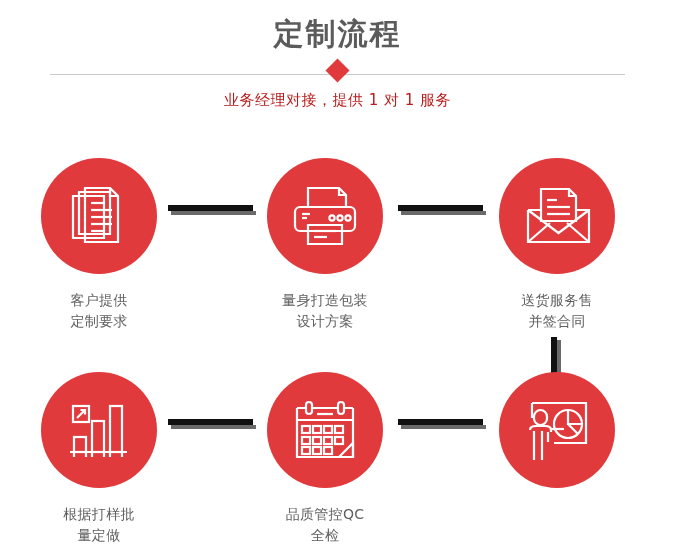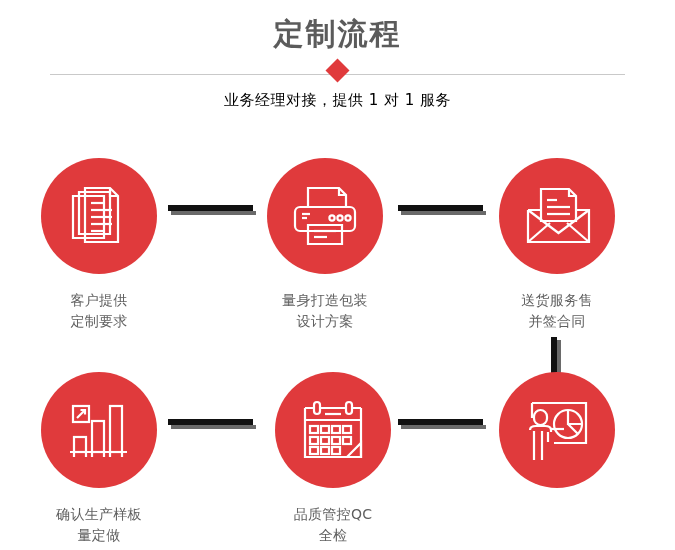--- a/index.html
+++ b/index.html
@@ -48,21 +48,21 @@
     background: #e03a3c;
     transform: rotate(45deg);
   }
   .subtitle {
     position: absolute;
     left: 0;
     top: 88px;
     width: 675px;
     text-align: center;
     font-size: 15px;
-    color: #000000;
+    color: #b91c1c;
     line-height: 24px;
     letter-spacing: 0.5px;
   }
 
   
   .step {
     position: absolute;
     width: 160px;
   }
   .circle {
@@ -88,21 +88,21 @@
     color: #5f5f5f;
     letter-spacing: 0.3px;
     white-space: pre-line;
   }
 
   
   .step-1 { left: 19px;  top: 158px; }
   .step-2 { left: 245px; top: 158px; }
   .step-3 { left: 477px; top: 158px; }
   .step-4 { left: 19px;  top: 372px; }
-  .step-5 { left: 253px; top: 372px; }
+  .step-5 { left: 245px; top: 372px; }
   .step-6 { left: 477px; top: 372px; }
 
   
   .conn-h {
     position: absolute;
     width: 85px;
     height: 10px;
   }
   .conn-h .bar {
     position: absolute;
@@ -249,21 +249,21 @@
           <path d="M9 19 L17 11"></path>
           <path d="M12.5 11 H17 V15.5"></path>
           <rect x="6" y="38" width="12" height="15"></rect>
           <rect x="24" y="22" width="12" height="31"></rect>
           <rect x="42" y="7" width="12" height="46"></rect>
           <path d="M2 53 H59"></path>
           <path d="M6 53 V58 M18 53 V58 M24 53 V58 M36 53 V58 M42 53 V58 M54 53 V58"></path>
         </g>
       </svg>
     </div>
-    <div class="step-label">确认生产样板
+    <div class="step-label">根据打样批
 量定做</div>
   </div>
 
   <div class="step step-5">
     <div class="circle">
       <svg width="64" height="62" viewBox="0 0 64 62">
         <g fill="none" stroke="#ffffff" stroke-width="2.2">
           <rect x="13" y="3" width="6" height="12" rx="3"></rect>
           <rect x="45" y="3" width="6" height="12" rx="3"></rect>
           <path d="M4 9 H13 M19 9 H45 M51 9 H60"></path>

